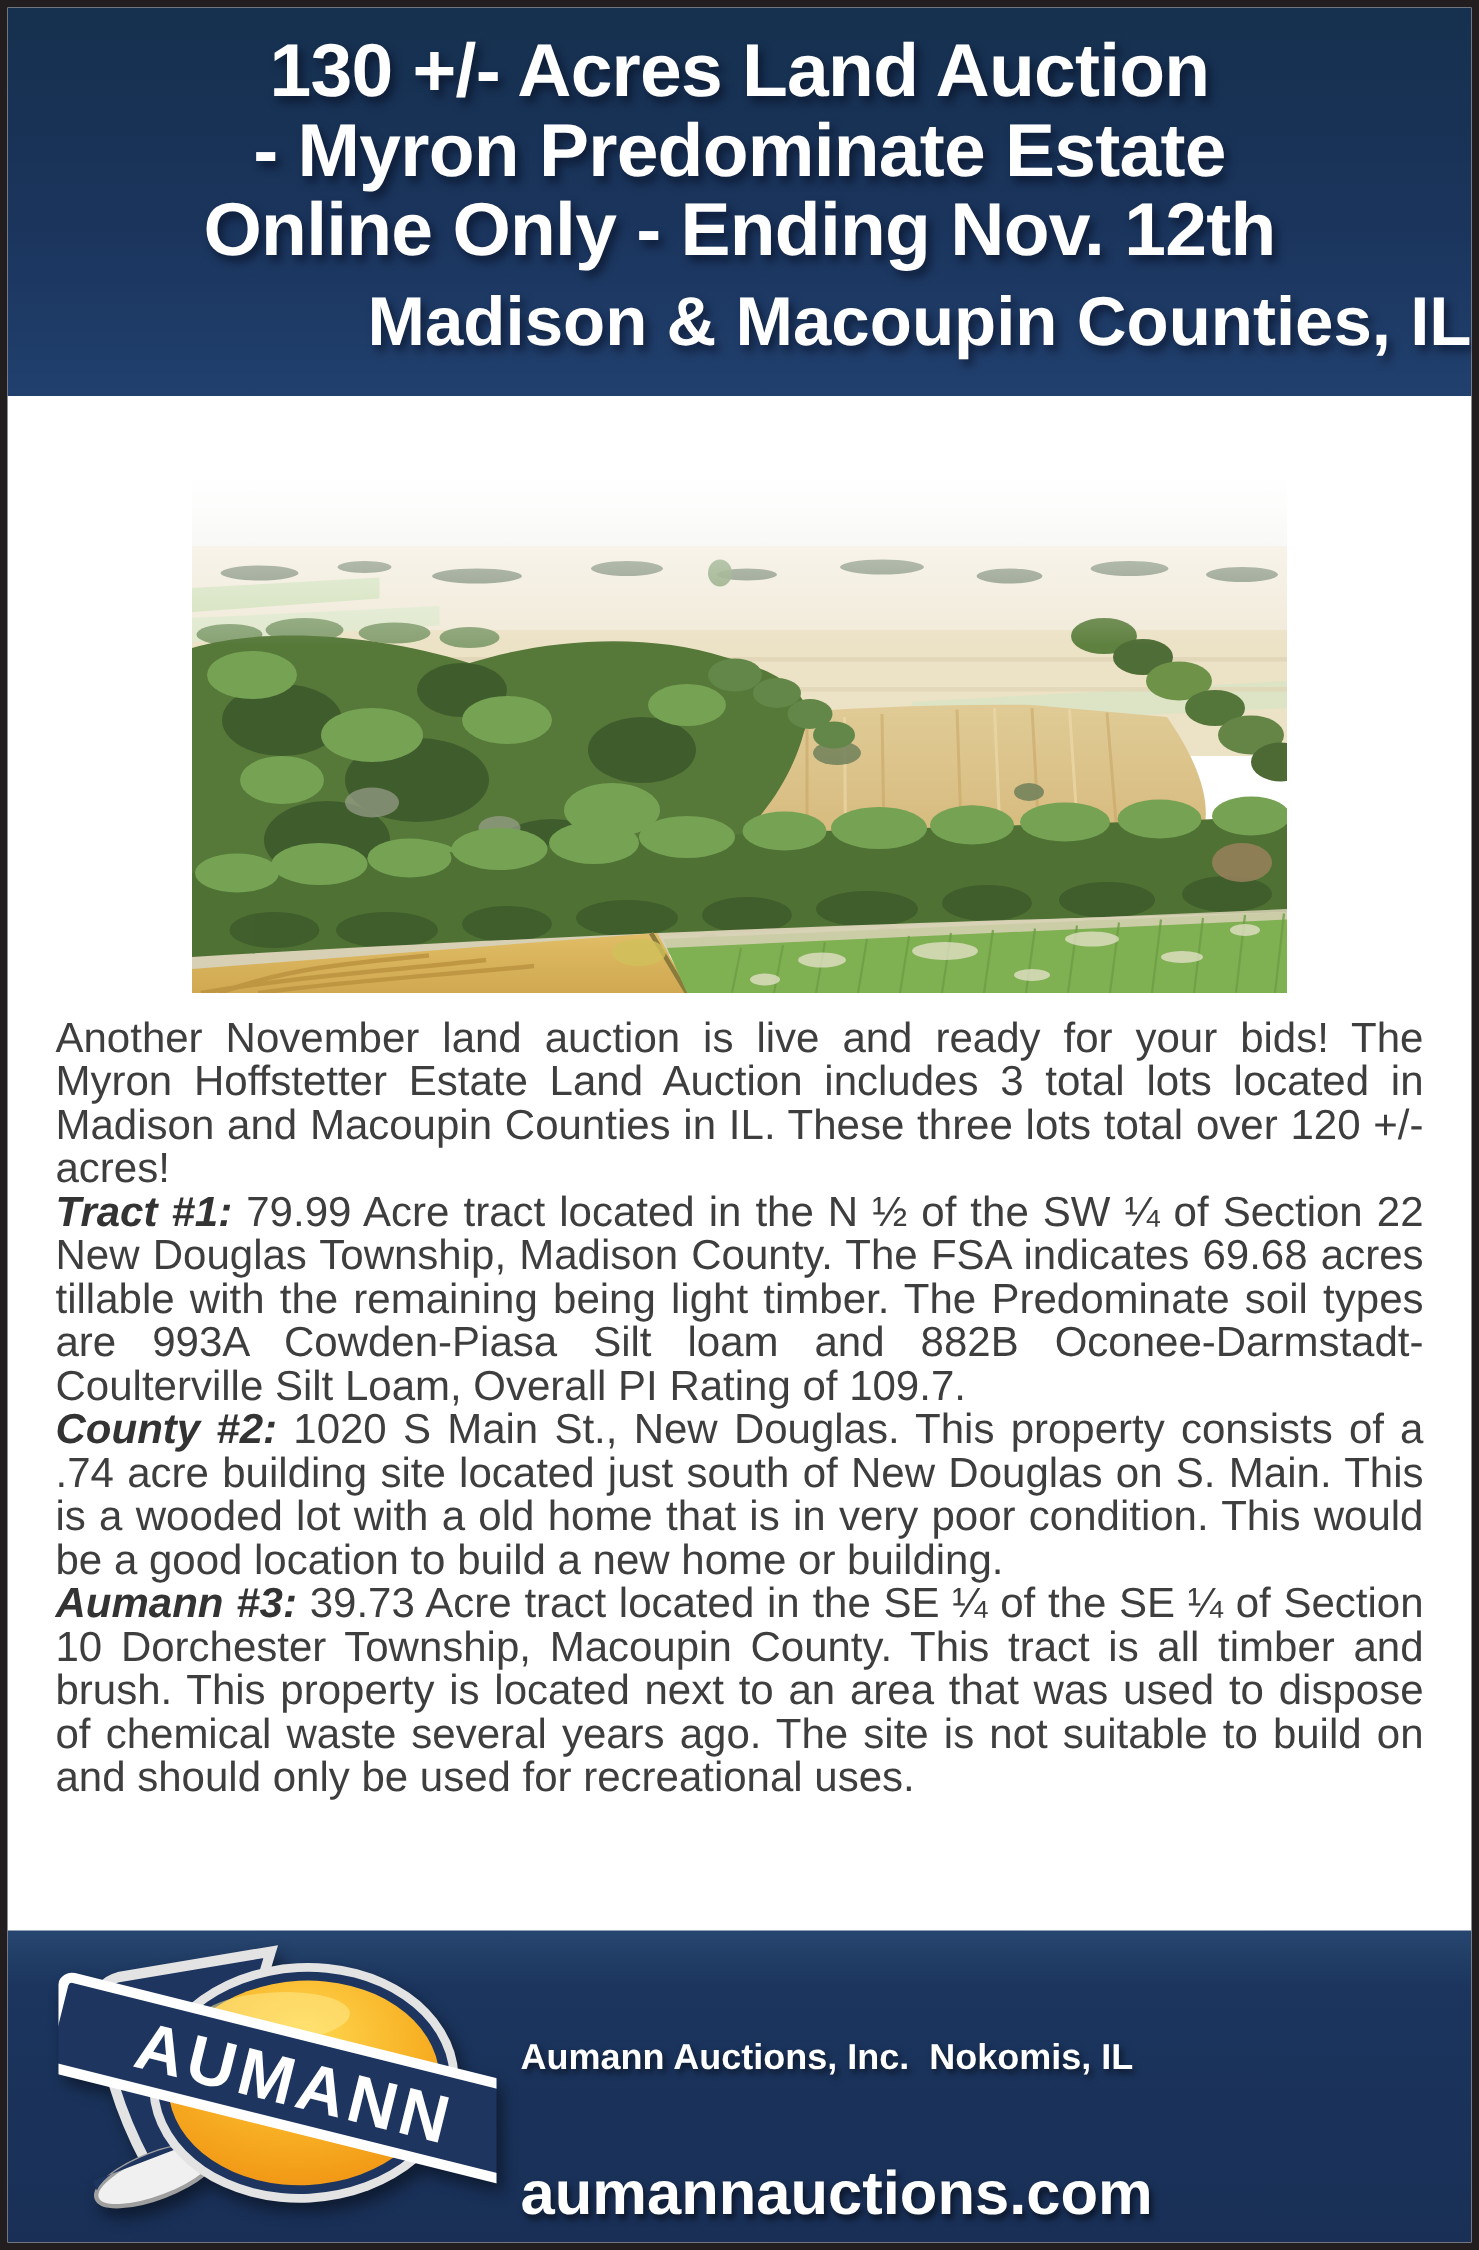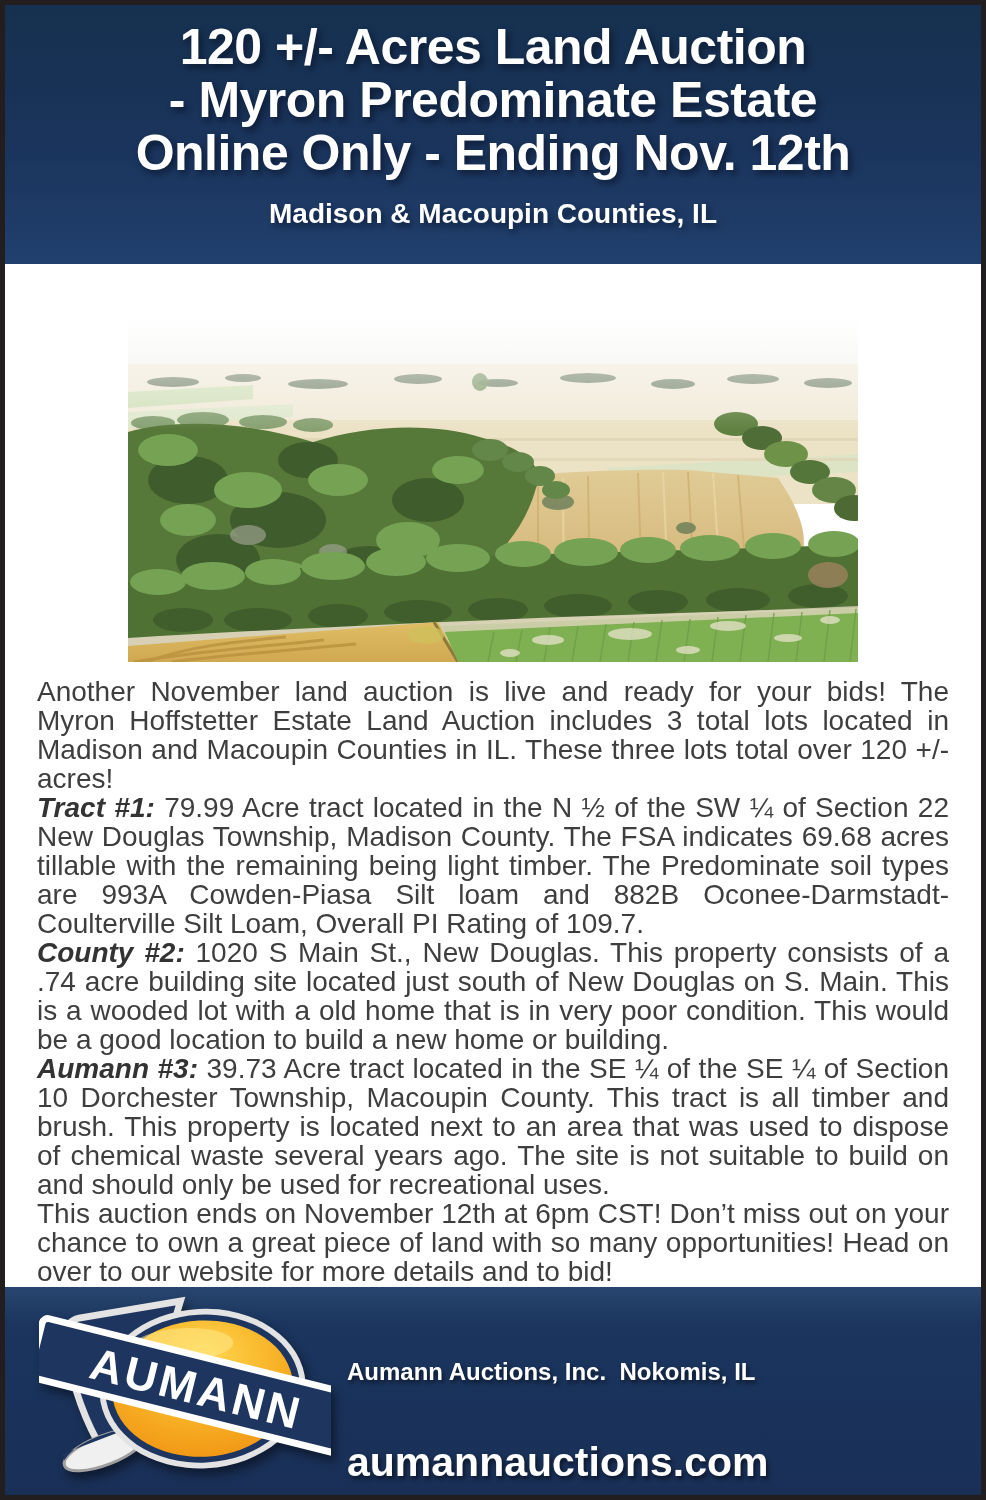--- a/index.html
+++ b/index.html
@@ -24,22 +24,23 @@
     color:#fff;
     padding-top:16px;
   }
   .hdr .title-line {
     font-size:50px; font-weight:bold; line-height:53px;
     letter-spacing:-0.5px;
     text-shadow:3px 4px 6px rgba(5,10,25,0.55);
   }
   .hdr .subtitle {
     margin-top:13px;
-    font-size:28px; font-weight:bold; line-height:42px;
+    font-size:46px; font-weight:bold; line-height:42px;
     text-shadow:3px 4px 6px rgba(5,10,25,0.55);
+    text-align:right;
   }
 
   
   .main { flex:1; position:relative; }
   .photo-wrap {
     width:730px; height:342px;
     margin:56px auto 0;
   }
   .photo-wrap svg { display:block; }
 
@@ -71,21 +72,21 @@
   }
   .contact .line1 { font-size:24px; line-height:44px; margin-bottom:8px; }
   .contact .line2 { font-size:41px; line-height:48px; margin-bottom:8px; }
 </style>
 </head>
 <body>
 
 <div class="flyer">
 
   <header class="hdr">
-    <div class="title-line">120 +/- Acres Land Auction</div>
+    <div class="title-line">130 +/- Acres Land Auction</div>
     <div class="title-line">- Myron Predominate Estate</div>
     <div class="title-line">Online Only - Ending Nov. 12th</div>
     <div class="subtitle">Madison &amp; Macoupin Counties, IL</div>
   </header>
 
   <main class="main">
 
     <div class="photo-wrap">
       <svg width="730" height="342" viewBox="0 0 730 342">
         <defs>
@@ -296,21 +297,20 @@
 
         <rect x="0" y="0" width="730" height="110" fill="url(#fadeTop)"></rect>
       </svg>
     </div>
 
     <div class="body-text">
       <p><b></b><span>Another November land auction is live and ready for your bids! The Myron Hoffstetter Estate Land Auction includes 3 total lots located in Madison and Macoupin Counties in IL. These three lots total over 120 +/- acres!</span></p>
       <p><b>Tract #1:</b><span> 79.99 Acre tract located in the N ½ of the SW ¼ of Section 22 New Douglas Township, Madison County. The FSA indicates 69.68 acres tillable with the remaining being light timber. The Predominate soil types are 993A Cowden-Piasa Silt loam and 882B Oconee-Darmstadt-Coulterville Silt Loam, Overall PI Rating of 109.7.</span></p>
       <p><b>County #2:</b><span> 1020 S Main St., New Douglas.  This property consists of a .74 acre building site located just south of New Douglas on S. Main. This is a wooded lot with a old home that is in very poor condition. This would be a good location to build a new home or building.</span></p>
       <p><b>Aumann #3:</b><span> 39.73 Acre tract located in the SE ¼ of the SE ¼ of Section 10 Dorchester Township, Macoupin County.  This tract is all timber and brush. This property is located next to an area that was used to dispose of chemical waste several years ago.  The site is not suitable to build on and should only be used for recreational uses.</span></p>
-      <p><b></b><span>This auction ends on November 12th at 6pm CST! Don’t miss out on your chance to own a great piece of land with so many opportunities! Head on over to our website for more details and to bid!</span></p>
     </div>
   </main>
 
   <footer class="ftr">
 
     <div class="logo-box">
       <svg width="292" height="200" viewBox="0 0 300 205">
         <defs>
           <radialGradient id="orangeG" cx="0.5" cy="0.28" r="0.85">
             <stop offset="0" stop-color="#ffd951"></stop>

